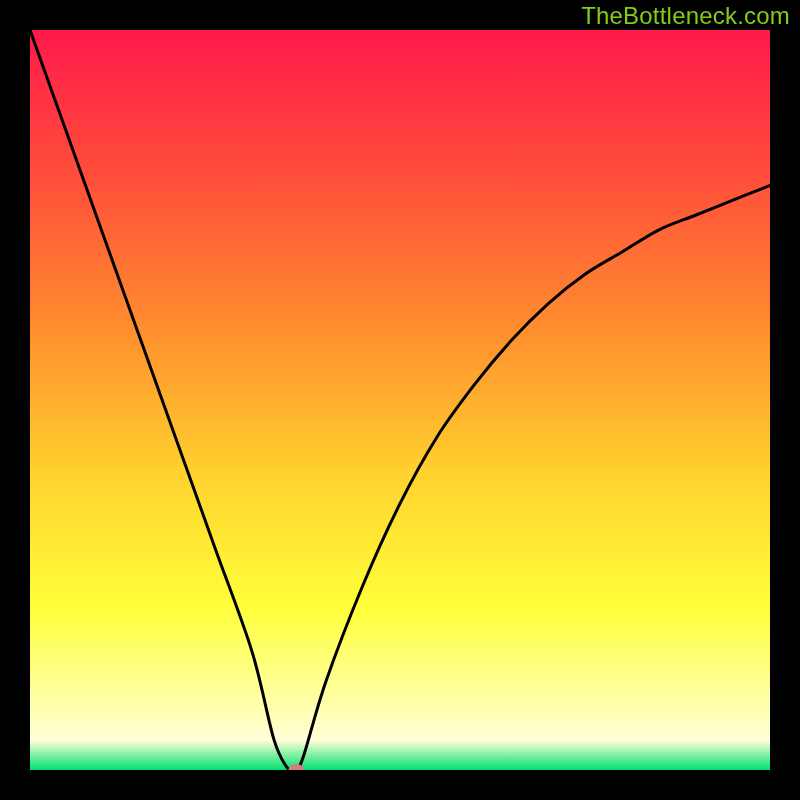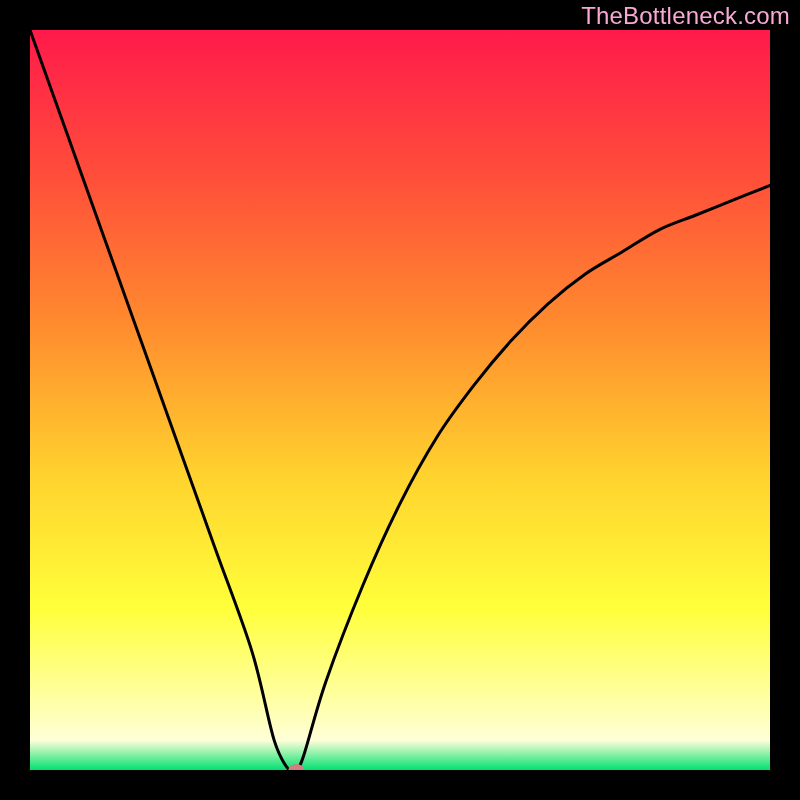--- a/index.html
+++ b/index.html
@@ -14,21 +14,21 @@
   .frame {
     position: relative;
     width: 800px;
     height: 800px;
     background: #000;
   }
   .watermark {
     position: absolute;
     top: 2px;
     right: 10px;
-    color: #f9a8d4;
+    color: #84cc16;
     font-size: 24px;
     font-weight: 500;
     letter-spacing: 0.2px;
     z-index: 3;
   }
   svg.plot {
     position: absolute;
     left: 30px;
     top: 30px;
     width: 740px;

